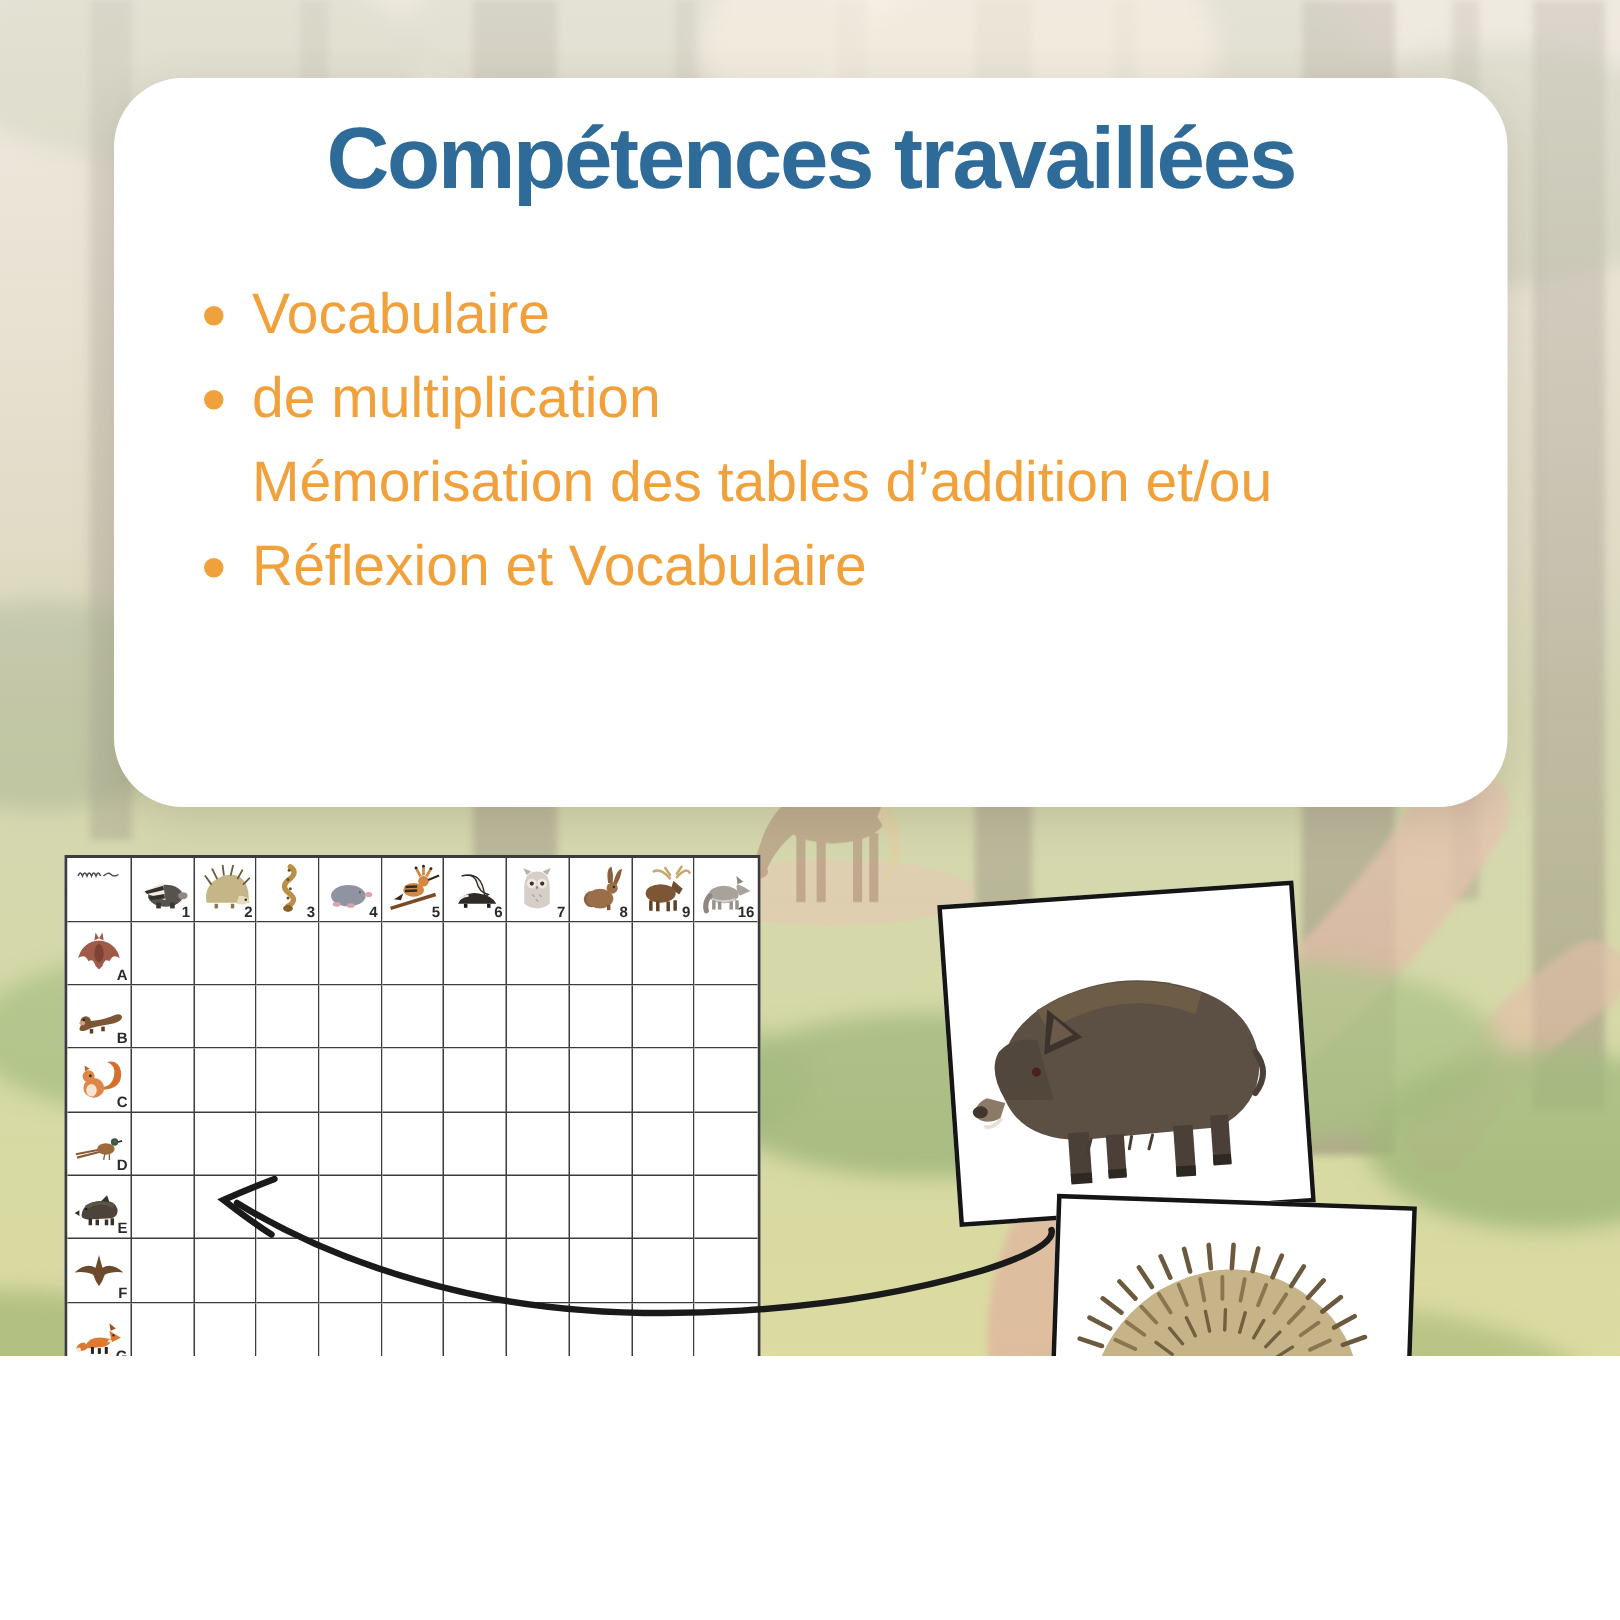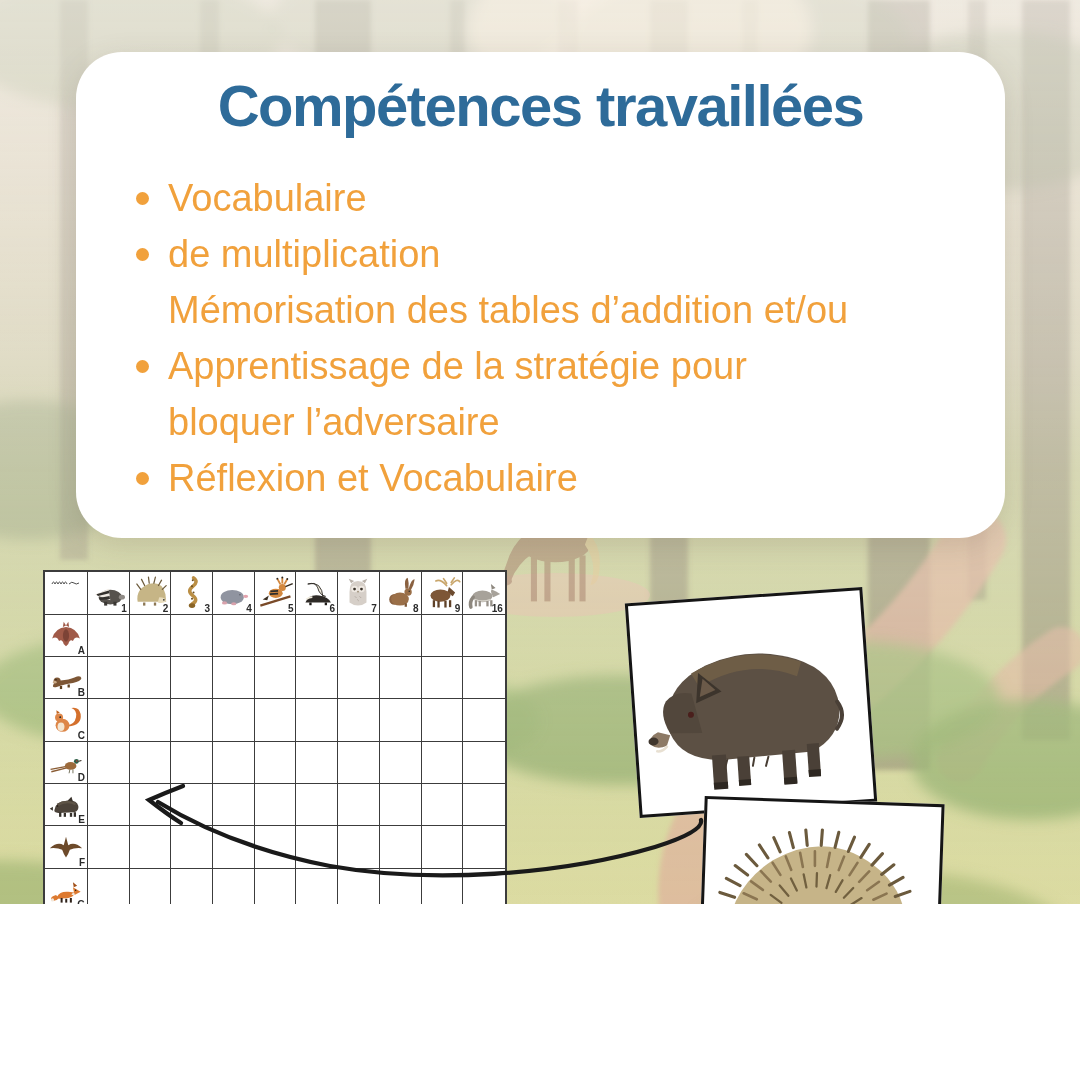--- a/index.html
+++ b/index.html
@@ -14,21 +14,21 @@
   .skills-card {
     position:absolute; left:76px; top:52px; width:929px; height:486px;
     background:var(--card-bg,#fff); border-radius:46px; z-index:2;
     box-shadow:0 8px 30px rgba(80,70,50,.16);
   }
   .skills-card h1 {
     margin:20px 10px 0; text-align:center;
     font-size:58px; font-weight:bold; letter-spacing:-1.5px;
     color:var(--blue,#2E6B99);
   }
-  ul.skills { position:absolute; left:54px; top:118px; right:30px; list-style:none; margin:0; padding:0; }
+  ul.skills { position:absolute; left:54px; top:130px; right:30px; list-style:none; margin:0; padding:0; }
   .skill { display:grid; grid-template-columns:38px 1fr; }
   .dot { width:13px; height:13px; border-radius:50%; background:var(--orange,#F1A13C); margin-top:22px; margin-left:6px; }
   .bl { font-size:38px; line-height:56px; color:var(--orange,#F1A13C); white-space:nowrap; }
 
   .board {
     position:absolute; left:43px; top:570px; z-index:3; background:#fff;
     border:2px solid var(--line,#3C3C3C);
     display:grid;
     grid-template-columns:43px repeat(10,41.7px);
     grid-template-rows:42.5px repeat(10,42.4px);
@@ -153,27 +153,20 @@
           <span class="dot"></span>
           <div>
             <div class="bl">Vocabulaire</div>
           </div>
         </li>
         <li class="skill">
           <span class="dot"></span>
           <div>
             <div class="bl">de multiplication</div>
             <div class="bl">Mémorisation des tables d’addition et/ou</div>
-          </div>
-        </li>
-        <li class="skill">
-          <span class="dot"></span>
-          <div>
-            <div class="bl">Apprentissage de la stratégie pour</div>
-            <div class="bl">bloquer l’adversaire</div>
           </div>
         </li>
         <li class="skill">
           <span class="dot"></span>
           <div>
             <div class="bl">Réflexion et Vocabulaire</div>
           </div>
         </li>
       </ul>
   </section>

